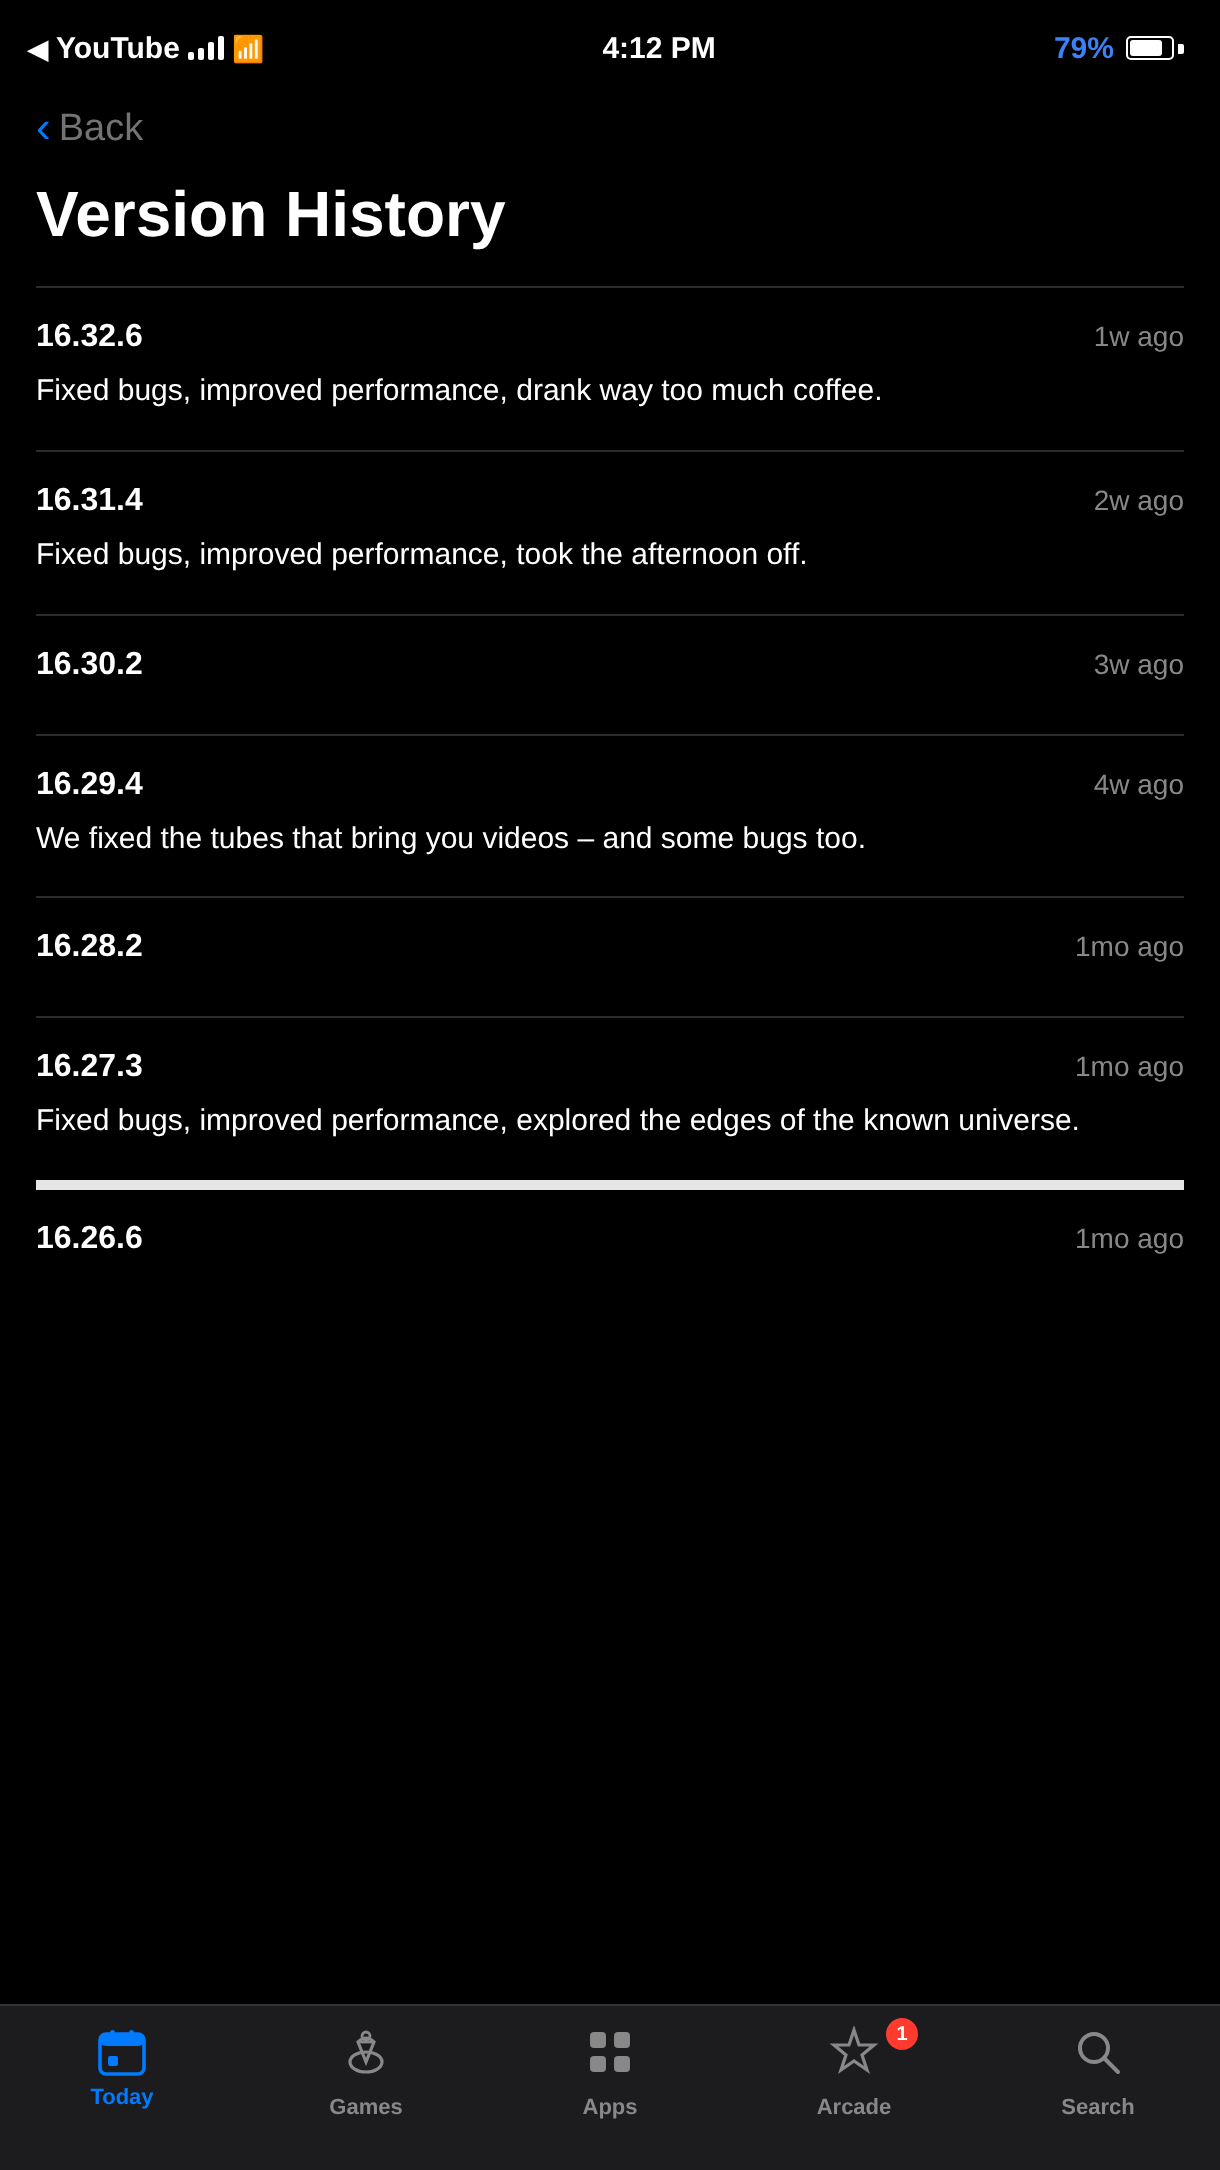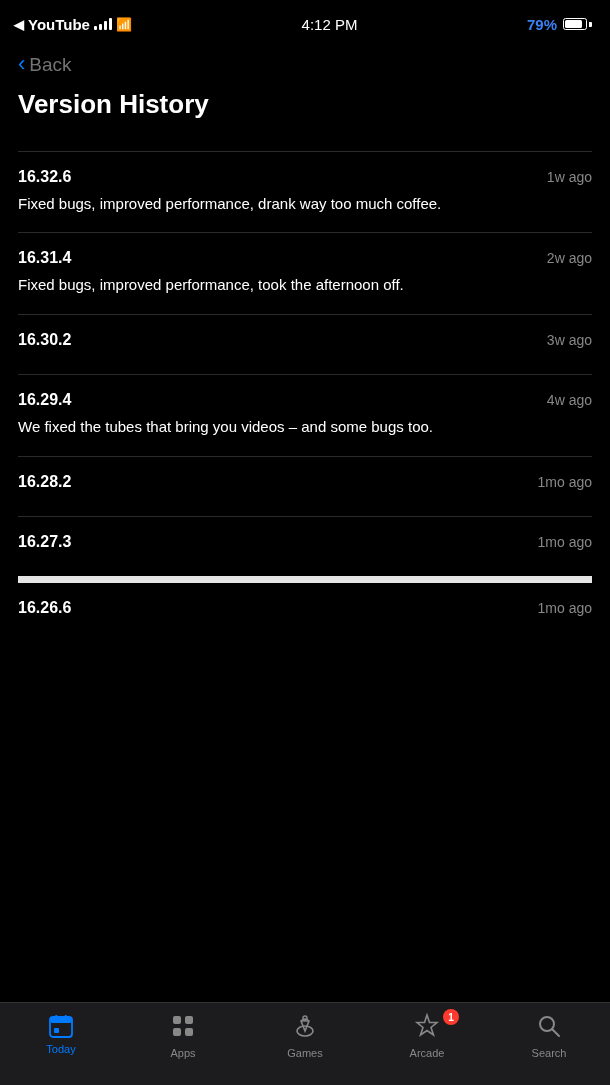--- a/index.html
+++ b/index.html
@@ -26,21 +26,21 @@
     .status-left {
       display: flex;
       align-items: center;
       gap: 4px;
       font-size: 15px;
       font-weight: 600;
       color: #fff;
     }
     .status-center {
       font-size: 15px;
-      font-weight: 400;
+      font-weight: 700;
       color: #fff;
     }
     .status-right {
       display: flex;
       align-items: center;
       gap: 6px;
       font-size: 15px;
       font-weight: 600;
       color: #3b82f6;
     }
@@ -103,30 +103,29 @@
     }
     .back-label {
       color: #737373;
       font-size: 19px;
       font-weight: 400;
     }
 
     
     .page-title {
       padding: 6px 18px 18px;
-      font-size: 26px;
+      font-size: 32px;
       font-weight: 700;
       color: #fff;
       line-height: 1.1;
     }
 
     
     .version-list {
       padding: 0 18px;
-      margin-top: 14px;
     }
     .version-item {
       border-top: 1px solid #2a2a2a;
       padding: 16px 0 18px;
     }
     .version-header {
       display: flex;
       justify-content: space-between;
       align-items: baseline;
       margin-bottom: 7px;
@@ -141,21 +140,21 @@
       color: #888;
     }
     .version-notes {
       font-size: 15px;
       color: #fff;
       line-height: 1.45;
     }
 
     
     .version-item-partial {
-      border-top: 7px solid #e5e5e5;
+      border-top: 5px solid #e5e5e5;
       padding: 16px 0 0;
       overflow: hidden;
     }
 
     
     .tab-bar {
       position: fixed;
       bottom: 0;
       left: 0;
       width: 610px;
@@ -175,21 +174,21 @@
       width: 100px;
       cursor: pointer;
       position: relative;
     }
     .tab-icon {
       font-size: 24px;
       line-height: 1;
     }
     .tab-label {
       font-size: 11px;
-      font-weight: 400;
+      font-weight: 700;
       color: #888;
     }
     .tab-item.active .tab-label {
       color: #007AFF;
     }
     .tab-item.active .tab-icon {
       color: #007AFF;
     }
 
     
@@ -285,20 +284,21 @@
     <div class="version-header">
       <span class="version-number">16.28.2</span>
       <span class="version-age">1mo ago</span>
     </div>
   </div>
     <div class="version-item">
     <div class="version-header">
       <span class="version-number">16.27.3</span>
       <span class="version-age">1mo ago</span>
     </div>
+    <div class="version-notes">Fixed bugs, improved performance, explored the edges of the known universe.</div>
   </div>
     <div class="version-item-partial">
     <div class="version-header">
       <span class="version-number">16.26.6</span>
       <span class="version-age">1mo ago</span>
     </div>
   </div>
   </div>
 
 <div class="tab-spacer"></div>
@@ -311,38 +311,38 @@
     <rect x="2" y="4" width="22" height="6" rx="3" fill="#007AFF"></rect>
     <rect x="7" y="2" width="2.5" height="5" rx="1.25" fill="#007AFF"></rect>
     <rect x="16.5" y="2" width="2.5" height="5" rx="1.25" fill="#007AFF"></rect>
     <rect x="6" y="15" width="5" height="5" rx="1" fill="#007AFF"></rect>
   </svg>
       </div>
       <span class="tab-label">Today</span>
     </div>
     <div class="tab-item">
       <div class="tab-icon"><svg width="26" height="26" viewBox="0 0 26 26" fill="none" xmlns="http://www.w3.org/2000/svg">
+    <ellipse cx="13" cy="18" rx="8" ry="5" stroke="#888" stroke-width="1.6"></ellipse>
+    <path d="M13 18 L9 8 Q13 4 17 8 Z" stroke="#888" stroke-width="1.6" fill="none"></path>
+    <circle cx="13" cy="5" r="2" stroke="#888" stroke-width="1.4" fill="none"></circle>
+    <line x1="9" y1="8" x2="17" y2="8" stroke="#888" stroke-width="1.4"></line>
+  </svg></div>
+      <span class="tab-label">Games</span>
+    </div>
+    <div class="tab-item">
+      <div class="tab-icon"><svg width="26" height="26" viewBox="0 0 26 26" fill="none" xmlns="http://www.w3.org/2000/svg">
     <rect x="3" y="3" width="8" height="8" rx="2" fill="#888"></rect>
     <rect x="15" y="3" width="8" height="8" rx="2" fill="#888"></rect>
     <rect x="3" y="15" width="8" height="8" rx="2" fill="#888"></rect>
     <rect x="15" y="15" width="8" height="8" rx="2" fill="#888"></rect>
   </svg></div>
       <span class="tab-label">Apps</span>
     </div>
     <div class="tab-item">
       <div class="tab-icon"><svg width="26" height="26" viewBox="0 0 26 26" fill="none" xmlns="http://www.w3.org/2000/svg">
-    <ellipse cx="13" cy="18" rx="8" ry="5" stroke="#888" stroke-width="1.6"></ellipse>
-    <path d="M13 18 L9 8 Q13 4 17 8 Z" stroke="#888" stroke-width="1.6" fill="none"></path>
-    <circle cx="13" cy="5" r="2" stroke="#888" stroke-width="1.4" fill="none"></circle>
-    <line x1="9" y1="8" x2="17" y2="8" stroke="#888" stroke-width="1.4"></line>
-  </svg></div>
-      <span class="tab-label">Games</span>
-    </div>
-    <div class="tab-item">
-      <div class="tab-icon"><svg width="26" height="26" viewBox="0 0 26 26" fill="none" xmlns="http://www.w3.org/2000/svg">
     <path d="M13 2 L15.5 9.5 L23 9.5 L17 14.5 L19.5 22 L13 17.5 L6.5 22 L9 14.5 L3 9.5 L10.5 9.5 Z" stroke="#888" stroke-width="1.6" fill="none"></path>
   </svg></div>
       <span class="tab-label">Arcade</span>
       <div class="badge">1</div>
     </div>
     <div class="tab-item">
       <div class="tab-icon"><svg width="26" height="26" viewBox="0 0 26 26" fill="none" xmlns="http://www.w3.org/2000/svg">
     <circle cx="11" cy="11" r="7" stroke="#888" stroke-width="2"></circle>
     <line x1="16.5" y1="16.5" x2="23" y2="23" stroke="#888" stroke-width="2" stroke-linecap="round"></line>
   </svg></div>

